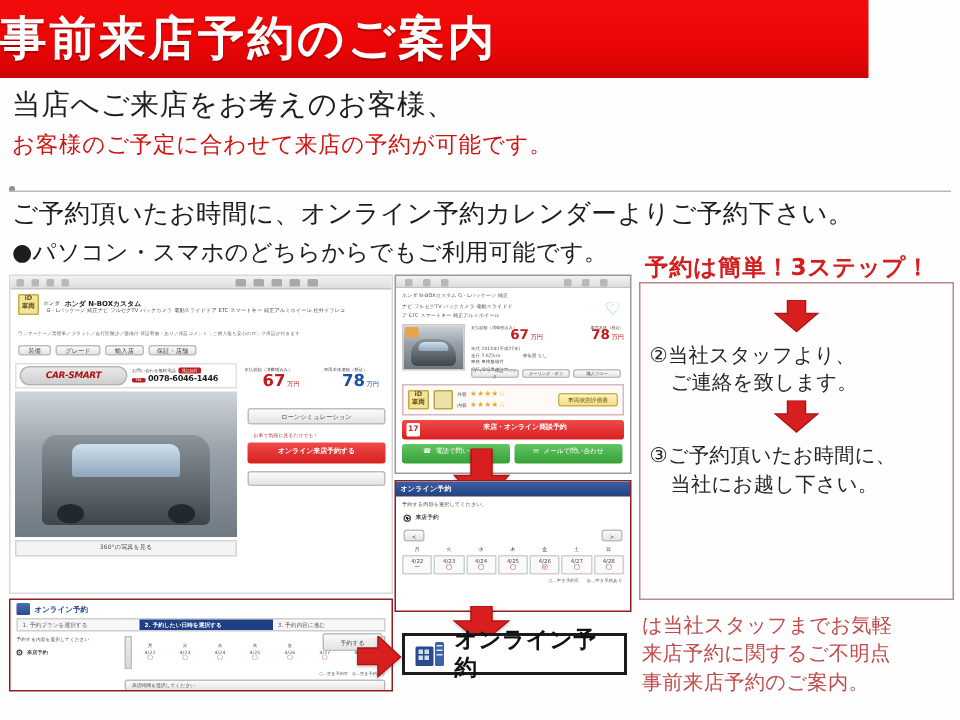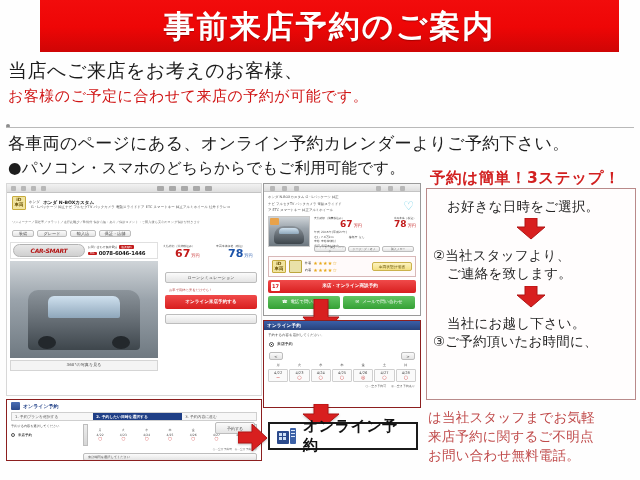--- a/index.html
+++ b/index.html
@@ -11,21 +11,21 @@
   }
   #page {
     position: relative; width: 640px; height: 480px;
     background: #fefefe; overflow: hidden;
   }
 
   
   .header-band {
     position: absolute; left: 0; top: 0; width: 579px; height: 52px;
     background: linear-gradient(180deg,#f20c0c 0%,#ee0606 52%,#cf0505 100%);
-    display: flex; align-items: center; justify-content: center; margin-left: 40px;
+    display: flex; align-items: center; 
   }
   .header-title {
     color: #ffffff; font-size: 31px; font-weight: bold;
     letter-spacing: 2px; line-height: 1;
     text-shadow: 0 1px 1px rgba(90,0,0,.45);
   }
 
   
   .intro { position: absolute; left: 8px; top: 58px; width: 624px; }
   .intro-line1 { font-size: 19px; color: #1d1d1d; line-height: 1.35; letter-spacing: .5px; }
@@ -188,21 +188,21 @@
     <div class="header-title">事前来店予約のご案内</div>
   </div>
 
   <div class="intro">
     <div class="intro-line1">当店へご来店をお考えのお客様、</div>
     <div class="intro-line2">お客様のご予定に合わせて来店の予約が可能です。</div>
   </div>
   <div class="rule-dot"></div>
   <div class="rule"></div>
   <div class="intro2">
-    <div class="intro-line3">各車両のページにある、オンライン予約カレンダーよりご予約下さい。</div>
+    <div class="intro-line3">ご予約頂いたお時間に、オンライン予約カレンダーよりご予約下さい。</div>
     <div class="intro-line4">●パソコン・スマホのどちらからでもご利用可能です。</div>
   </div>
   <div class="three-step">予約は簡単！3ステップ！</div>
 
   <div class="shot shot-pc">
     <div class="chrome">
       <div class="chrome-ico" style="left:4px"></div>
       <div class="chrome-ico" style="left:14px"></div>
       <div class="chrome-ico" style="left:24px"></div>
       <div class="chrome-ico" style="left:34px"></div>
@@ -529,45 +529,44 @@
       <div style="position:absolute;left:13px;top:0;width:6px;height:16px;background:#3d62a8;border-radius:1px"></div>
       <div style="position:absolute;left:14px;top:2px;width:4px;height:1.5px;background:#dbe7f8"></div>
       <div style="position:absolute;left:14px;top:5px;width:4px;height:1.5px;background:#dbe7f8"></div>
       <div style="position:absolute;left:14px;top:8px;width:4px;height:1.5px;background:#dbe7f8"></div>
     </div>
     <div class="badge-text">オンライン予約</div>
   </div>
 
   <div class="stepbox">
     <div style="padding:8px 6px 0 6px">
-      <div class="step-line step-indent">お好きな日時をご選択。</div>
 
       <div style="text-align:center;margin:3px 0 2px 0">
         <svg width="32" height="22" viewBox="0 0 32 22">
           <polygon points="10,0 22,0 22,9 30,9 16,21 2,9 10,9" fill="#d81f1f" stroke="#b01515" stroke-width="1"></polygon>
         </svg>
       </div>
 
       <div class="step-line">
         <span>②</span><span>当社スタッフより、</span>
       </div>
       <div class="step-line step-indent">ご連絡を致します。</div>
 
       <div style="text-align:center;margin:3px 0 2px 0">
         <svg width="32" height="22" viewBox="0 0 32 22">
           <polygon points="10,0 22,0 22,9 30,9 16,21 2,9 10,9" fill="#d81f1f" stroke="#b01515" stroke-width="1"></polygon>
         </svg>
       </div>
 
-      <div class="step-line step-indent">当社にお越し下さい。</div>
       <div class="step-line">
         <span>③</span><span>ご予約頂いたお時間に、</span>
       </div>
+      <div class="step-line step-indent">当社にお越し下さい。</div>
     </div>
   </div>
 
   <div class="note">
     <div>は当社スタッフまでお気軽</div>
     <div>来店予約に関するご不明点</div>
-    <div>お問い合わせ無料電話。</div>
+    <div>事前来店予約のご案内。</div>
   </div>
 
 </div>
 
 </body></html>

